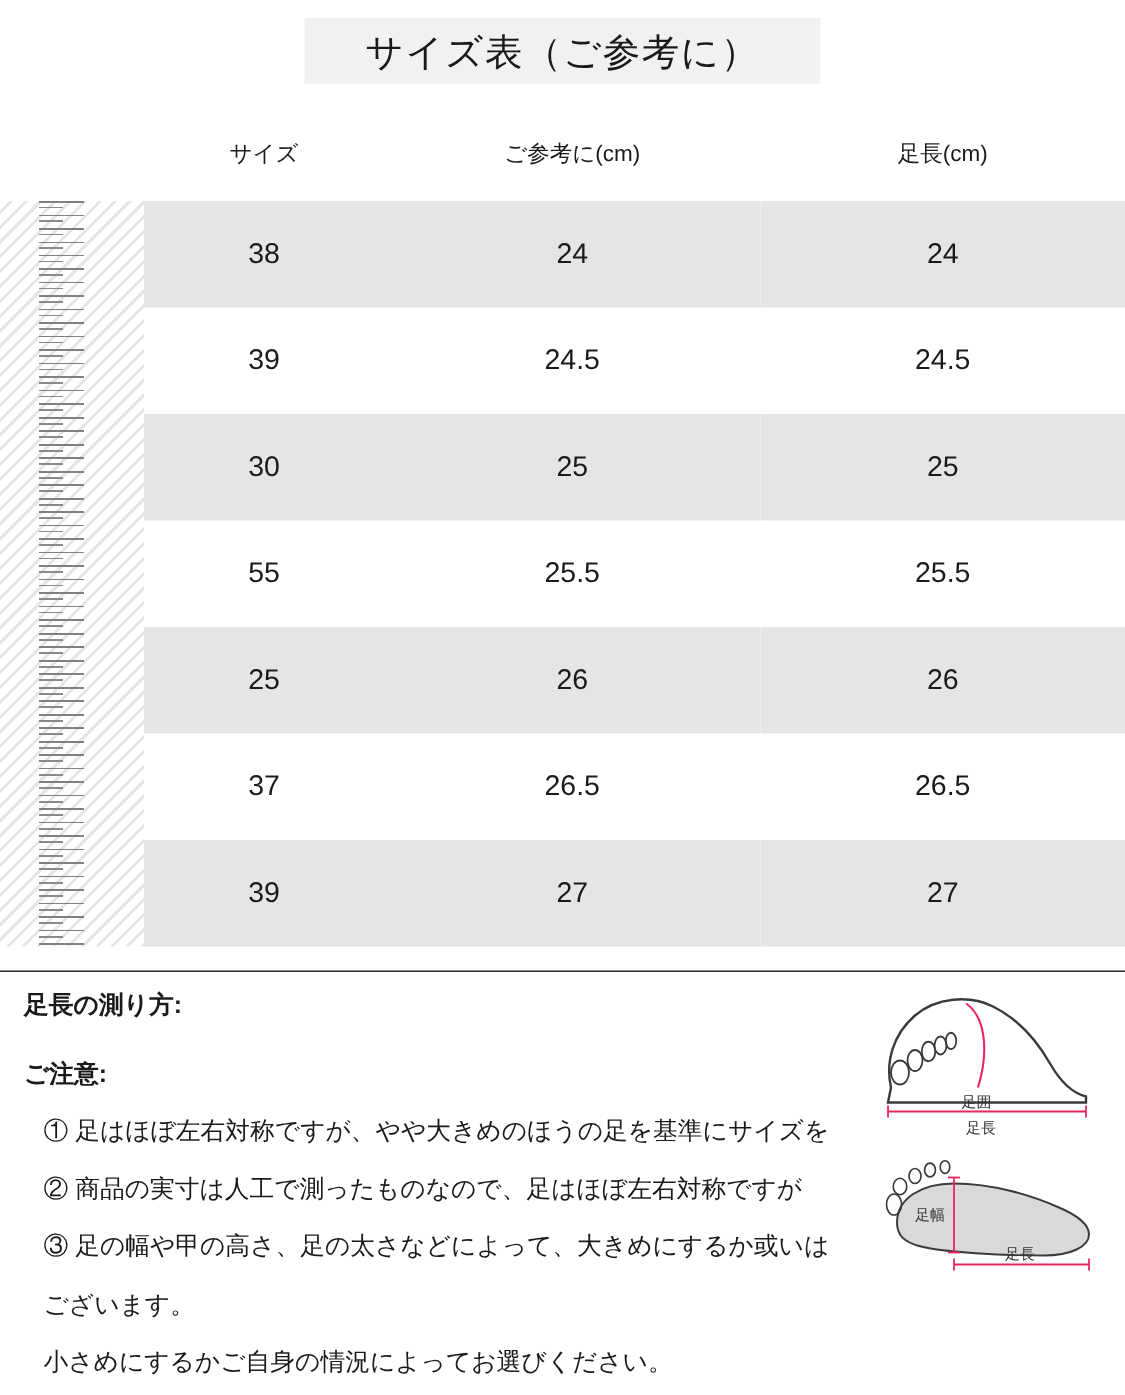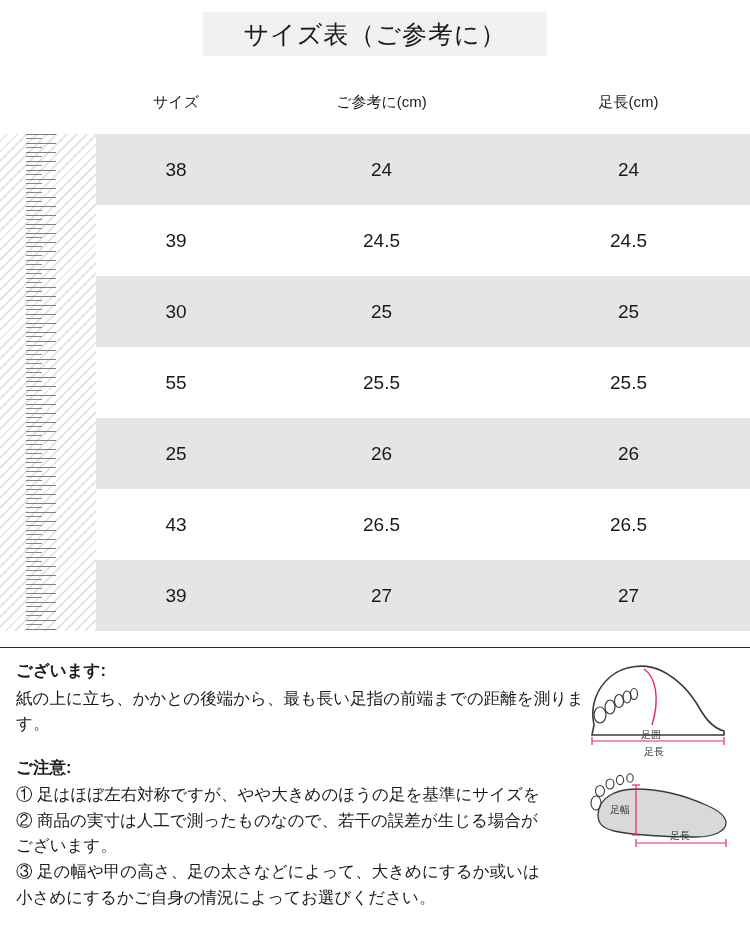--- a/index.html
+++ b/index.html
@@ -166,21 +166,21 @@
     font-size: 16.5px;
     margin-bottom: 2px;
   }
   .notes p {
     margin: 0;
   }
   .notes .block-gap {
     height: 18px;
   }
   .notes .list-item {
-    margin: 0;
+    margin: 13px;
   }
 
   
   .diagrams {
     position: absolute;
     left: 584px;
     top: 655px;
     width: 150px;
     height: 230px;
   }
@@ -240,44 +240,43 @@
           <td>55</td>
           <td>25.5</td>
           <td>25.5</td>
         </tr>
         <tr class="shaded">
           <td class="shadecell">25</td>
           <td class="shadecell">26</td>
           <td class="shadecell">26</td>
         </tr>
         <tr>
-          <td>43</td>
+          <td>37</td>
           <td>26.5</td>
           <td>26.5</td>
         </tr>
         <tr class="shaded">
           <td class="shadecell">39</td>
           <td class="shadecell">27</td>
           <td class="shadecell">27</td>
         </tr>
       </tbody>
     </table>
   </div>
 
   <div class="divider"></div>
 
   <div class="notes">
-    <p class="heading">ございます:</p>
-    <p>紙の上に立ち、かかとの後端から、最も長い足指の前端までの距離を測ります。</p>
+    <p class="heading">足長の測り方:</p>
     <div class="block-gap"></div>
     <p class="heading">ご注意:</p>
     <p class="list-item">① 足はほぼ左右対称ですが、やや大きめのほうの足を基準にサイズを</p>
-    <p class="list-item">② 商品の実寸は人工で測ったものなので、若干の誤差が生じる場合が</p>
+    <p class="list-item">② 商品の実寸は人工で測ったものなので、足はほぼ左右対称ですが</p>
+    <p class="list-item">③ 足の幅や甲の高さ、足の太さなどによって、大きめにするか或いは</p>
     <p class="list-item">ございます。</p>
-    <p class="list-item">③ 足の幅や甲の高さ、足の太さなどによって、大きめにするか或いは</p>
     <p class="list-item">小さめにするかご自身の情況によってお選びください。</p>
   </div>
 
   <div class="diagrams">
     <svg width="150" height="230" viewBox="0 0 150 230">
 
       <g>
         <path d="M10,70 C6,52 12,34 26,22 C40,10 62,8 78,16 C96,25 108,40 116,54
                  C124,68 132,74 140,76 L140,80 L8,80 Z" fill="none" stroke="#3a3a3a" stroke-width="1.6"></path>
 

